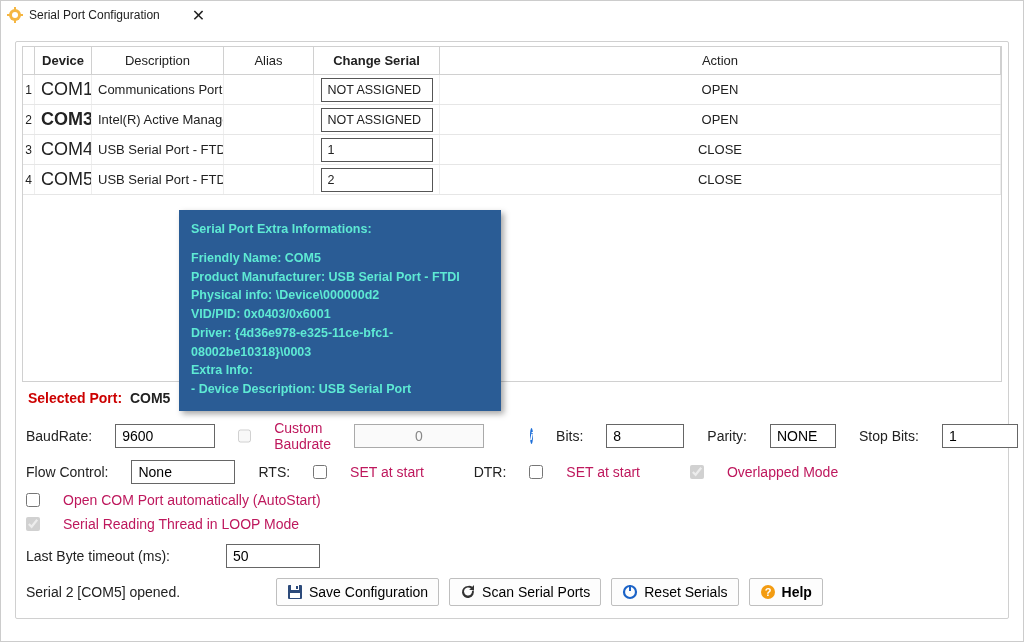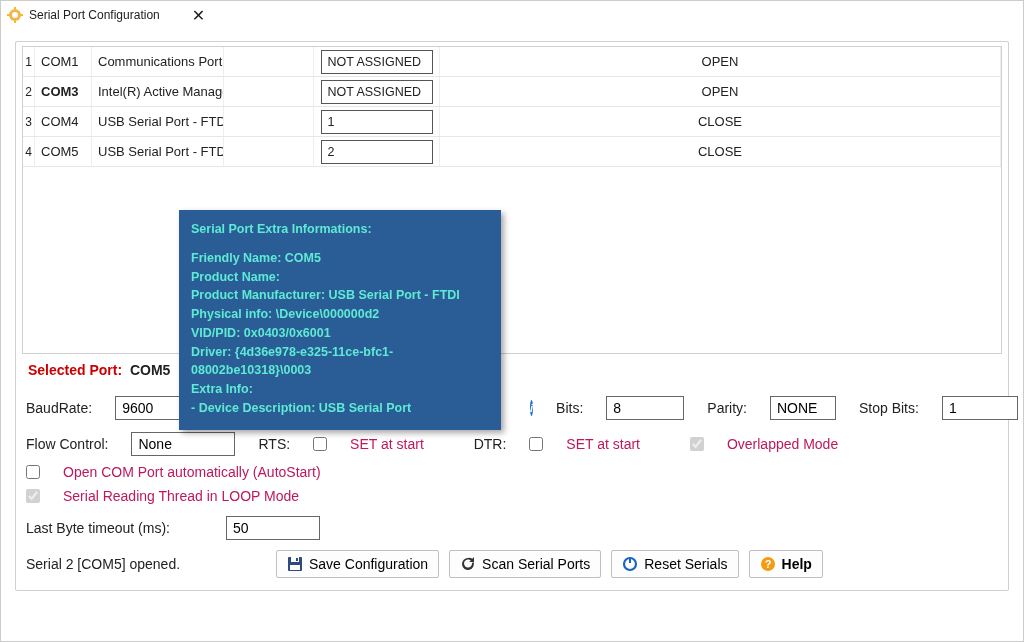--- a/index.html
+++ b/index.html
@@ -22,21 +22,21 @@
 .col-desc { width: 132px; }
 .col-alias { width: 90px; }
 .col-chg { width: 126px; }
 .col-act { flex: 1; }
 .grid-body { position: relative; height: 306px; }
 .grid-row { display: flex; height: 30px; align-items: center; border-bottom: 1px solid #e6e6e6; }
 .grid-row .cell { height: 100%; display: flex; align-items: center; border-right: 1px solid #eee; padding: 0 4px; white-space: nowrap; overflow: hidden; }
 .cell.center { justify-content: center; }
 .cell.left { justify-content: flex-start; padding-left: 6px; }
 .cell.col-idx { justify-content: center; font-size: 12px; color: #222; padding: 0; }
-.row-dev { font-size: 13px; }
+.row-dev { font-size: 18px; }
 .row-dev.bold { font-weight: 700; }
 .chg-field { border: 1px solid #555; width: 112px; height: 24px; padding: 0 6px; display: flex; align-items: center; font-size: 12.5px; background: #fff; }
 .action-link { color: #222; cursor: pointer; }
 
 .tooltip {
   position: absolute;
   left: 178px;
   top: 181px;
   width: 322px;
   background: #2a5c95;
@@ -88,20 +88,28 @@
       </span>
       <span class="title">Serial Port Configuration</span>
     </div>
     <span class="close">✕</span>
   </div>
 
   <div class="content">
     <div class="panel">
 
       <div class="grid">
+        <div class="grid-header">
+          <div class="hcell col-idx"></div>
+          <div class="hcell col-dev bold">Device</div>
+          <div class="hcell col-desc">Description</div>
+          <div class="hcell col-alias">Alias</div>
+          <div class="hcell col-chg bold">Change Serial</div>
+          <div class="hcell col-act">Action</div>
+        </div>
         <div class="grid-body" id="grid-body">
             <div class="grid-row">
               <div class="cell col-idx">1</div>
               <div class="cell col-dev left row-dev">COM1</div>
               <div class="cell col-desc left">Communications Port -</div>
               <div class="cell col-alias left"></div>
               <div class="cell col-chg center">
                 <div class="chg-field">NOT ASSIGNED</div>
               </div>
               <div class="cell col-act center">
@@ -143,21 +151,20 @@
               <div class="cell col-act center">
                 <span class="action-link">CLOSE</span>
               </div>
             </div>
           </div>
       </div>
 
       <div class="tooltip">
         <div class="tt-title">Serial Port Extra Informations:</div>
         <div>Friendly Name: COM5</div>
-        <div>Product Name:</div>
         <div>Product Manufacturer: USB Serial Port - FTDI</div>
         <div>Physical info: \Device\000000d2</div>
         <div>VID/PID: 0x0403/0x6001</div>
         <div>Driver: {4d36e978-e325-11ce-bfc1-08002be10318}\0003</div>
         <div>Extra Info:</div>
         <div> - Device Description: USB Serial Port</div>
       </div>
 
       <div class="status-line">
         <span class="red">Selected Port:</span>

